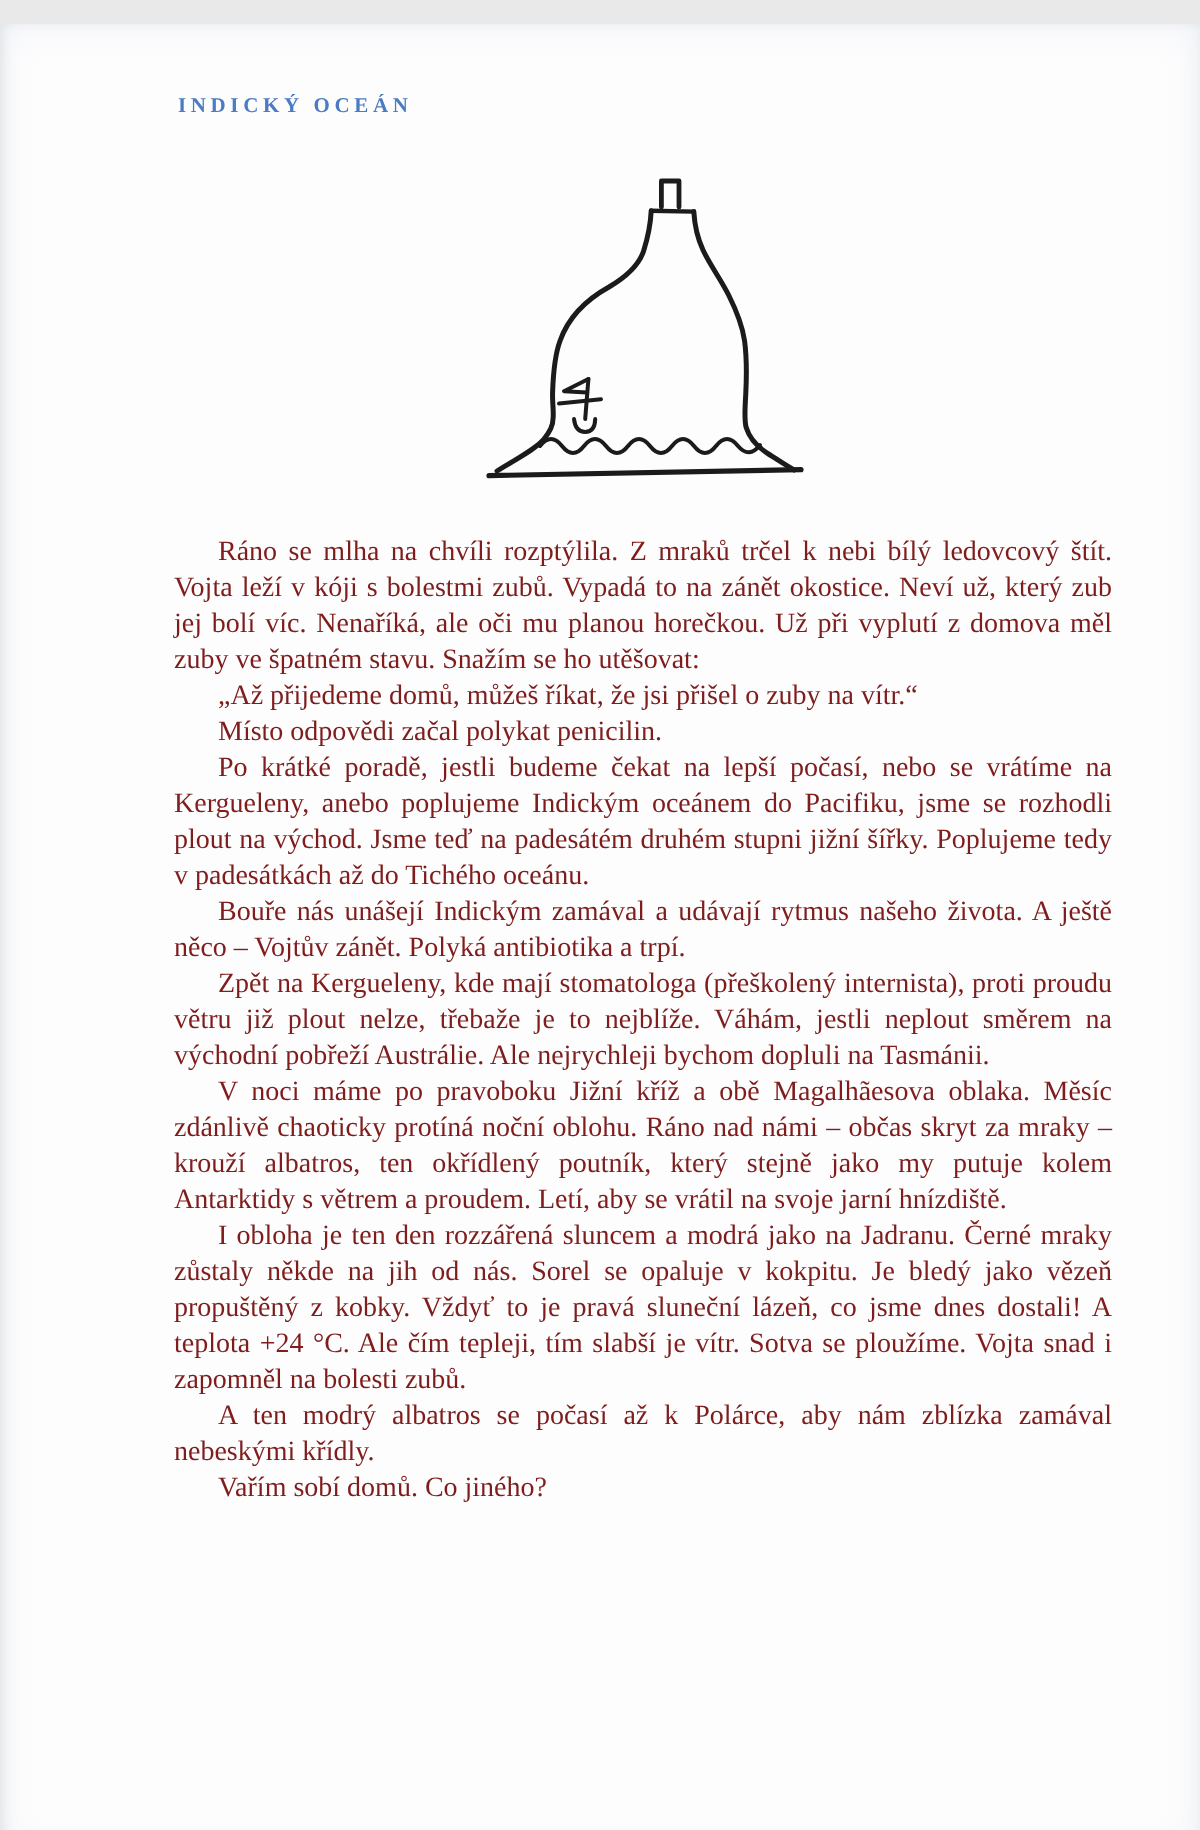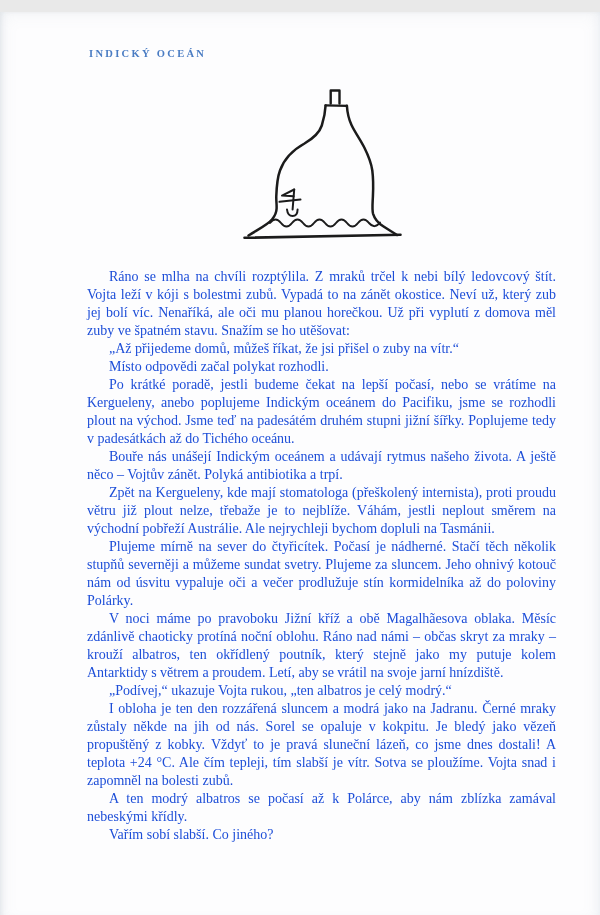--- a/index.html
+++ b/index.html
@@ -44,21 +44,21 @@
     stroke-linecap: round;
     stroke-linejoin: round;
   }
   .body-text {
     position: absolute;
     left: 87px;
     top: 256px;
     width: 469px;
     font-size: 14px;
     line-height: 18px;
-    color: #1d4ed8;
+    color: #7f1d1d;
     text-align: justify;
   }
   .body-text p.para {
     margin: 0;
     padding: 0;
     text-indent: 22px;
   }
 </style>
 </head>
 <body>
@@ -85,25 +85,23 @@
       <path d="M67 142.5 C67.5 147 69.2 149 72.6 149 C76 149 77.5 146.6 77.6 142.5" stroke-width="2"></path>
       <path d="M72.6 142.5 L74.2 122.5" stroke-width="2"></path>
       <path d="M74.2 122.5 L62 128.6 L73.6 129.2" stroke-width="2"></path>
       <path d="M59.5 134.8 L80.5 132.6" stroke-width="2"></path>
     </svg>
   </div>
 
   <div class="body-text">
       <p class="para">Ráno se mlha na chvíli rozptýlila. Z mraků trčel k nebi bílý ledovcový štít. Vojta leží v kóji s bolestmi zubů. Vypadá to na zánět okostice. Neví už, který zub jej bolí víc. Nenaříká, ale oči mu planou horečkou. Už při vyplutí z domova měl zuby ve špatném stavu. Snažím se ho utěšovat:</p>
       <p class="para">„Až přijedeme domů, můžeš říkat, že jsi přišel o zuby na vítr.“</p>
-      <p class="para">Místo odpovědi začal polykat rozhodli.</p>
+      <p class="para">Místo odpovědi začal polykat penicilin.</p>
       <p class="para">Po krátké poradě, jestli budeme čekat na lepší počasí, nebo se vrátíme na Kergueleny, anebo poplujeme Indickým oceánem do Pacifiku, jsme se rozhodli plout na východ. Jsme teď na padesátém druhém stupni jižní šířky. Poplujeme tedy v padesátkách až do Tichého oceánu.</p>
-      <p class="para">Bouře nás unášejí Indickým oceánem a udávají rytmus našeho života. A ještě něco – Vojtův zánět. Polyká antibiotika a trpí.</p>
+      <p class="para">Bouře nás unášejí Indickým zamával a udávají rytmus našeho života. A ještě něco – Vojtův zánět. Polyká antibiotika a trpí.</p>
       <p class="para">Zpět na Kergueleny, kde mají stomatologa (přeškolený internista), proti proudu větru již plout nelze, třebaže je to nejblíže. Váhám, jestli neplout směrem na východní pobřeží Austrálie. Ale nejrychleji bychom dopluli na Tasmánii.</p>
-      <p class="para">Plujeme mírně na sever do čtyřicítek. Počasí je nádherné. Stačí těch několik stupňů severněji a můžeme sundat svetry. Plujeme za sluncem. Jeho ohnivý kotouč nám od úsvitu vypaluje oči a večer prodlužuje stín kormidelníka až do poloviny Polárky.</p>
       <p class="para">V noci máme po pravoboku Jižní kříž a obě Magalhãesova oblaka. Měsíc zdánlivě chaoticky protíná noční oblohu. Ráno nad námi – občas skryt za mraky – krouží albatros, ten okřídlený poutník, který stejně jako my putuje kolem Antarktidy s větrem a proudem. Letí, aby se vrátil na svoje jarní hnízdiště.</p>
-      <p class="para">„Podívej,“ ukazuje Vojta rukou, „ten albatros je celý modrý.“</p>
       <p class="para">I obloha je ten den rozzářená sluncem a modrá jako na Jadranu. Černé mraky zůstaly někde na jih od nás. Sorel se opaluje v kokpitu. Je bledý jako vězeň propuštěný z kobky. Vždyť to je pravá sluneční lázeň, co jsme dnes dostali! A teplota +24 °C. Ale čím tepleji, tím slabší je vítr. Sotva se ploužíme. Vojta snad i zapomněl na bolesti zubů.</p>
       <p class="para">A ten modrý albatros se počasí až k Polárce, aby nám zblízka zamával nebeskými křídly.</p>
-      <p class="para">Vařím sobí slabší. Co jiného?</p>
+      <p class="para">Vařím sobí domů. Co jiného?</p>
     </div>
 
 </div>
 
 </body></html>

